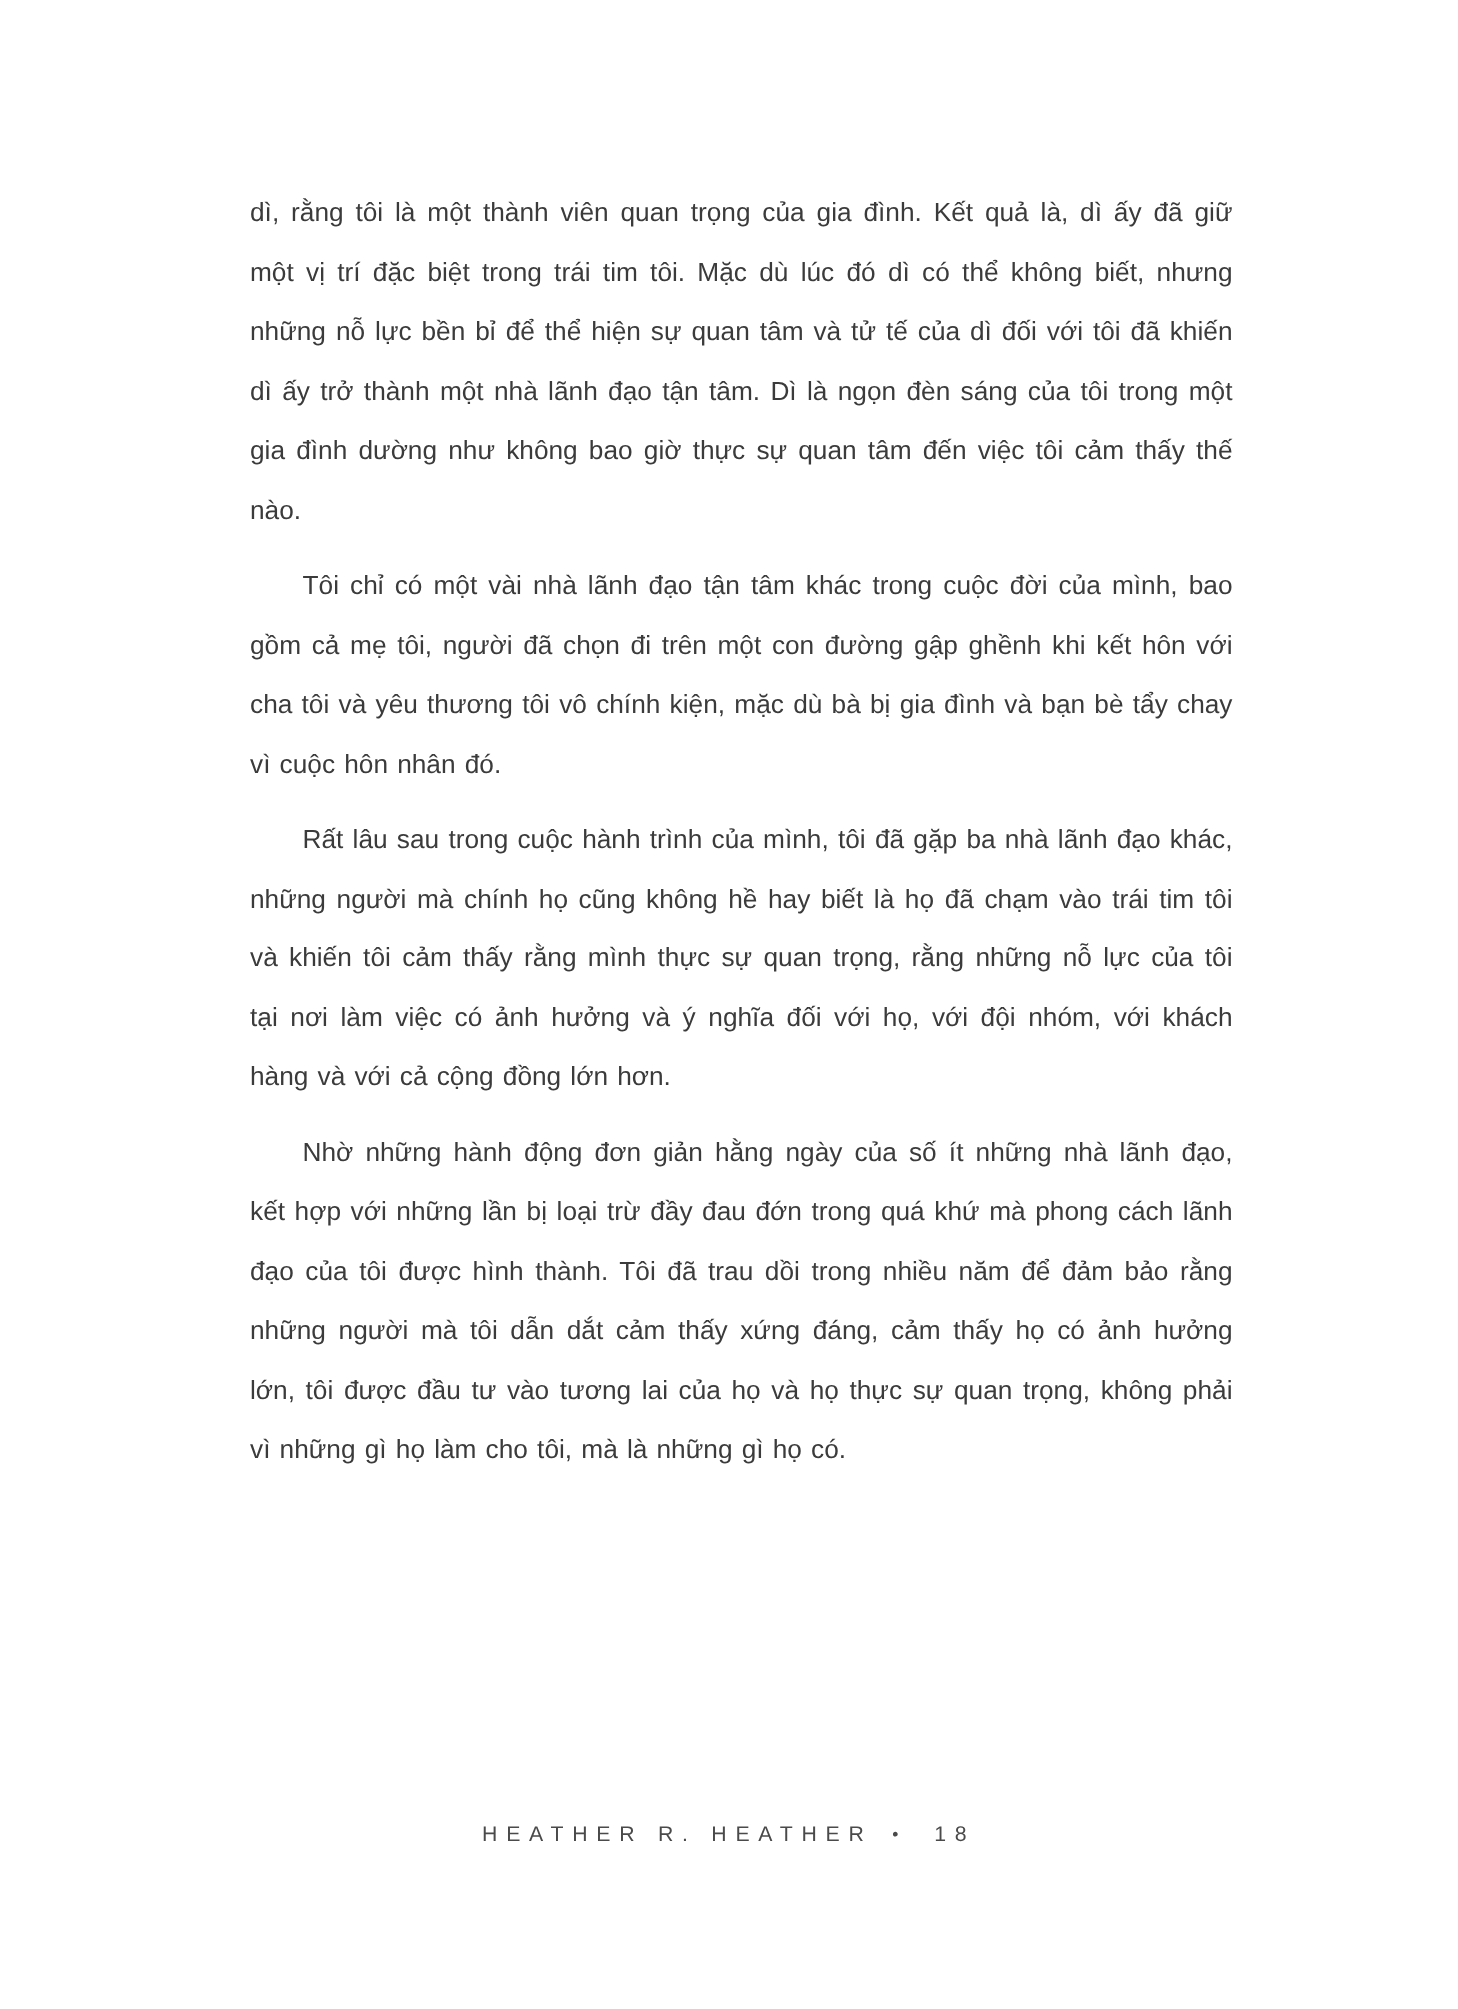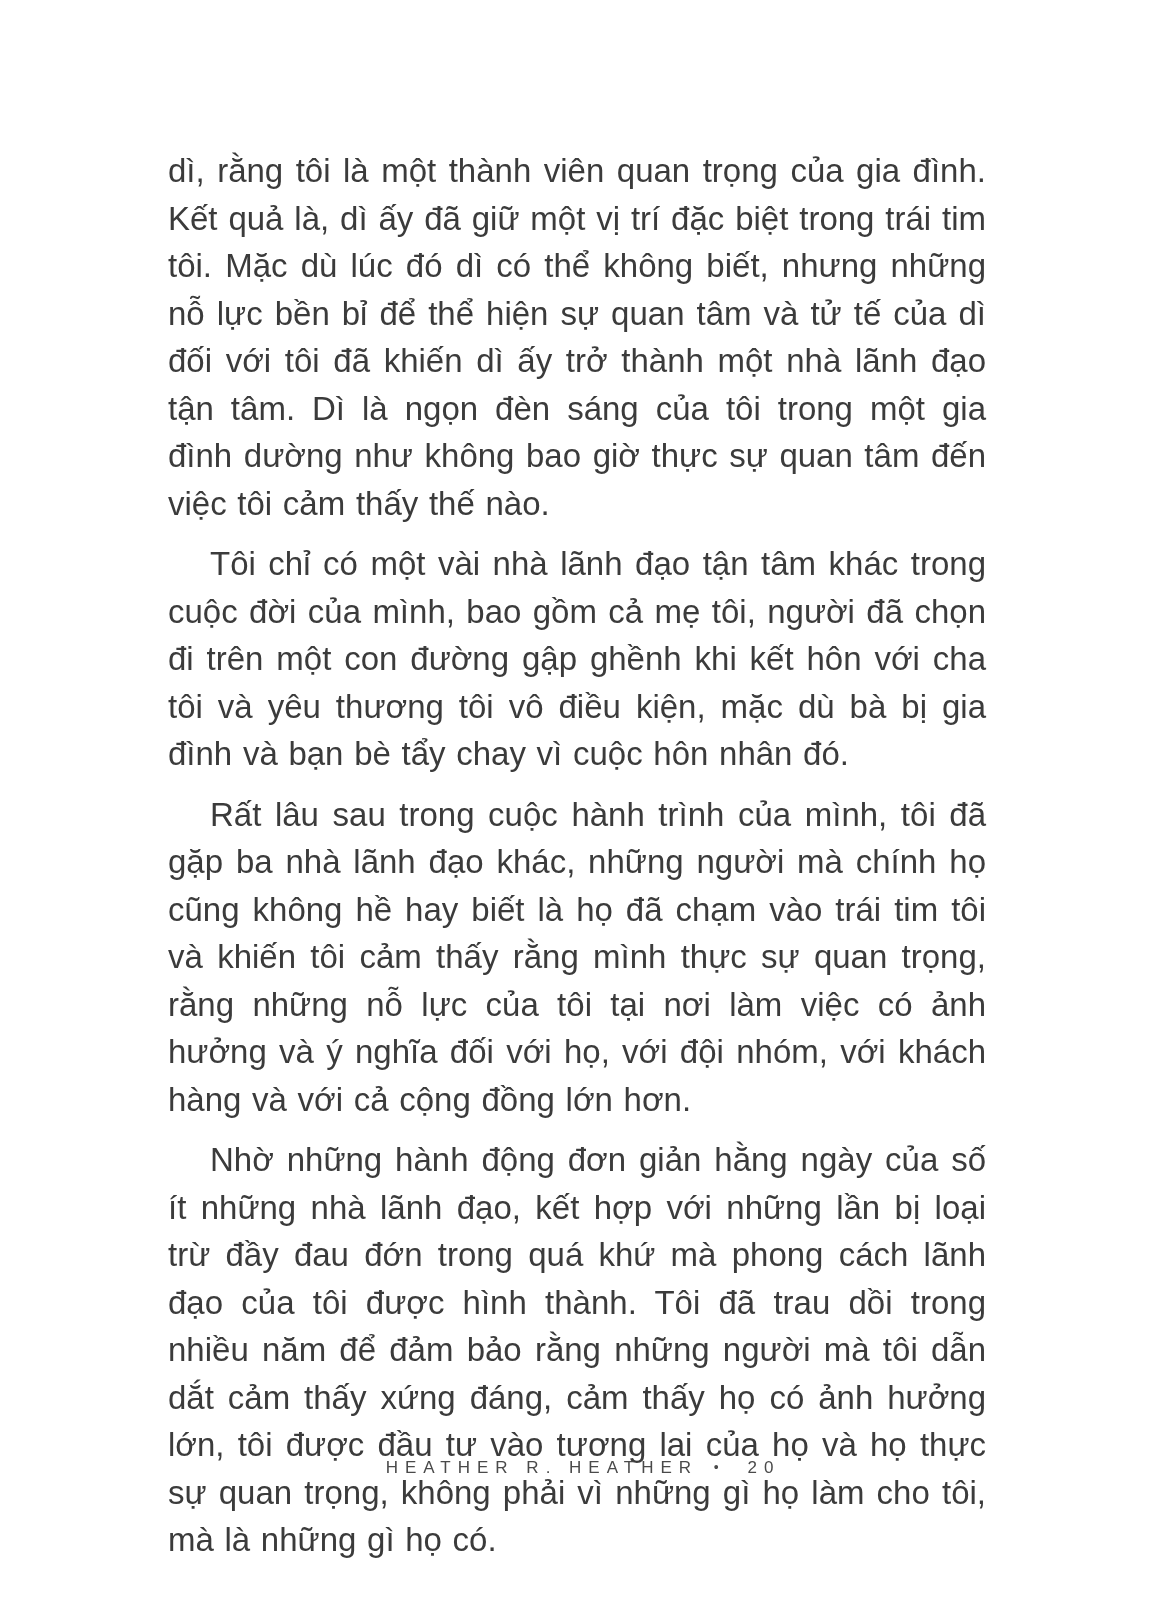--- a/index.html
+++ b/index.html
@@ -18,26 +18,27 @@
   }
 
   .text-block {
     position: absolute;
     left: 168px;
     top: 147px;
     width: 818px;
   }
 
   .body-paragraph {
-    font-size: 33px;
+    font-size: 21px;
     line-height: 47.5px;
     text-align: justify;
     color: #3b3b3b;
     margin-bottom: 13px;
     word-spacing: 1.5px;
+    margin-left: 32px;
   }
 
   .body-paragraph.indented {
     text-indent: 42px;
   }
 
   .page-footer {
     position: absolute;
     left: 0;
     right: 0;
@@ -62,26 +63,26 @@
   }
 </style>
 </head>
 <body>
 
 <div class="book-page">
 
   <div class="text-block">
     <p class="body-paragraph">dì, rằng tôi là một thành viên quan trọng của gia đình. Kết quả là, dì ấy đã giữ một vị trí đặc biệt trong trái tim tôi. Mặc dù lúc đó dì có thể không biết, nhưng những nỗ lực bền bỉ để thể hiện sự quan tâm và tử tế của dì đối với tôi đã khiến dì ấy trở thành một nhà lãnh đạo tận tâm. Dì là ngọn đèn sáng của tôi trong một gia đình dường như không bao giờ thực sự quan tâm đến việc tôi cảm thấy thế nào.</p>
 
-    <p class="body-paragraph indented">Tôi chỉ có một vài nhà lãnh đạo tận tâm khác trong cuộc đời của mình, bao gồm cả mẹ tôi, người đã chọn đi trên một con đường gập ghềnh khi kết hôn với cha tôi và yêu thương tôi vô điều kiện, mặc dù bà bị gia đình và bạn bè tẩy chay vì cuộc hôn nhân đó.</p>
+    <p class="body-paragraph indented">Tôi chỉ có một vài nhà lãnh đạo tận tâm khác trong cuộc đời của mình, bao gồm cả mẹ tôi, người đã chọn đi trên một con đường gập ghềnh khi kết hôn với cha tôi và yêu thương tôi vô chính kiện, mặc dù bà bị gia đình và bạn bè tẩy chay vì cuộc hôn nhân đó.</p>
 
     <p class="body-paragraph indented">Rất lâu sau trong cuộc hành trình của mình, tôi đã gặp ba nhà lãnh đạo khác, những người mà chính họ cũng không hề hay biết là họ đã chạm vào trái tim tôi và khiến tôi cảm thấy rằng mình thực sự quan trọng, rằng những nỗ lực của tôi tại nơi làm việc có ảnh hưởng và ý nghĩa đối với họ, với đội nhóm, với khách hàng và với cả cộng đồng lớn hơn.</p>
 
     <p class="body-paragraph indented">Nhờ những hành động đơn giản hằng ngày của số ít những nhà lãnh đạo, kết hợp với những lần bị loại trừ đầy đau đớn trong quá khứ mà phong cách lãnh đạo của tôi được hình thành. Tôi đã trau dồi trong nhiều năm để đảm bảo rằng những người mà tôi dẫn dắt cảm thấy xứng đáng, cảm thấy họ có ảnh hưởng lớn, tôi được đầu tư vào tương lai của họ và họ thực sự quan trọng, không phải vì những gì họ làm cho tôi, mà là những gì họ có.</p>
   </div>
 
   <div class="page-footer">
     <span class="footer-author">HEATHER R. HEATHER</span>
     <span class="footer-separator">•</span>
-    <span class="footer-page-number">20</span>
+    <span class="footer-page-number">18</span>
   </div>
 
 </div>
 
 </body></html>

